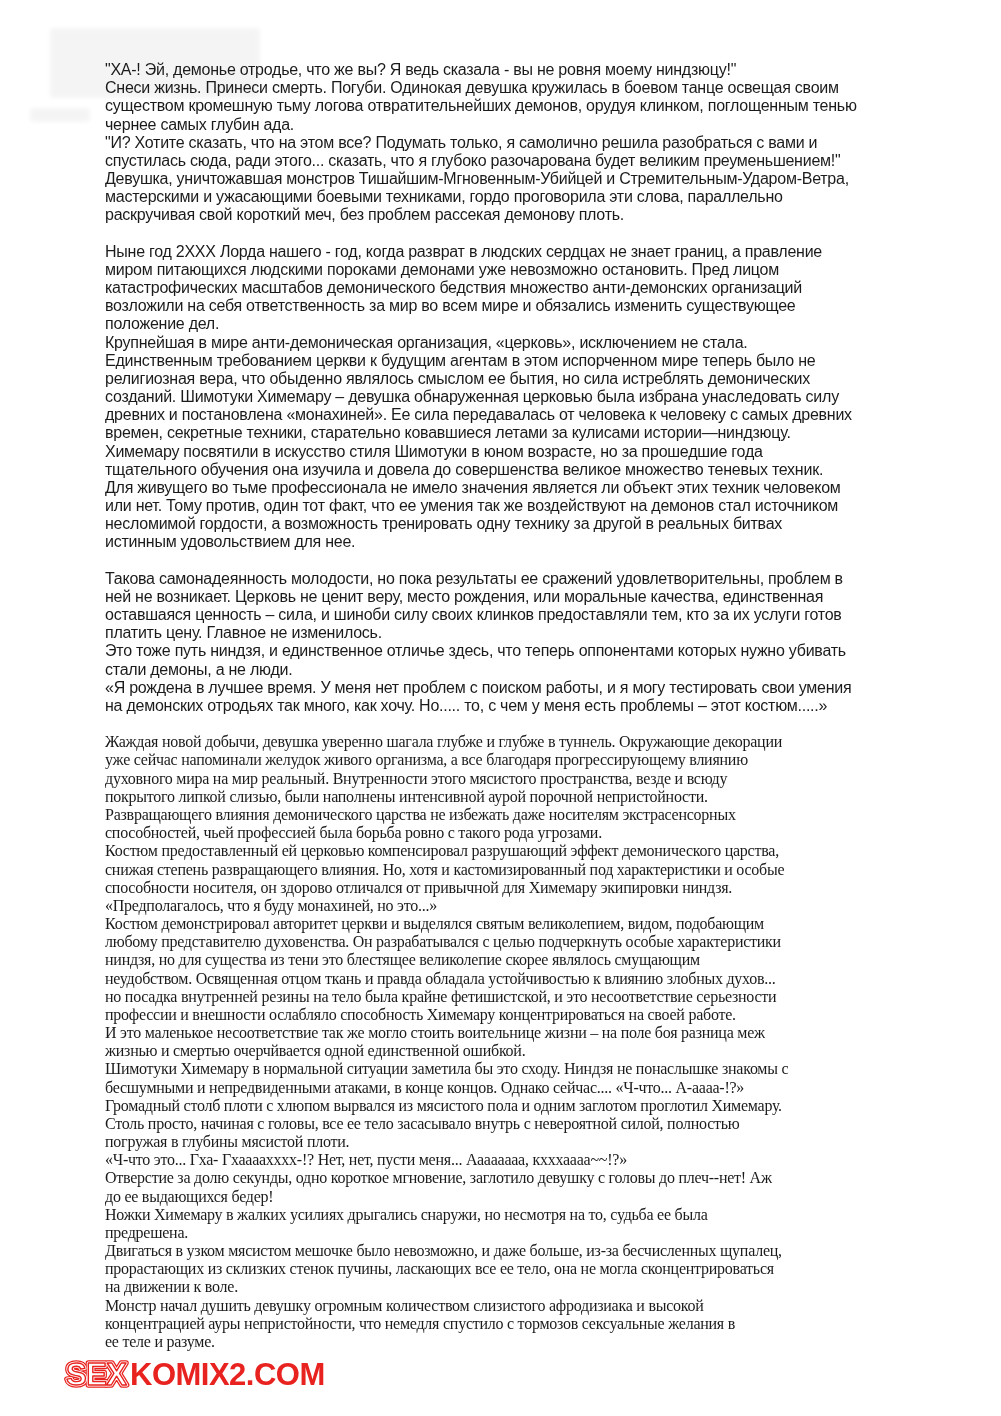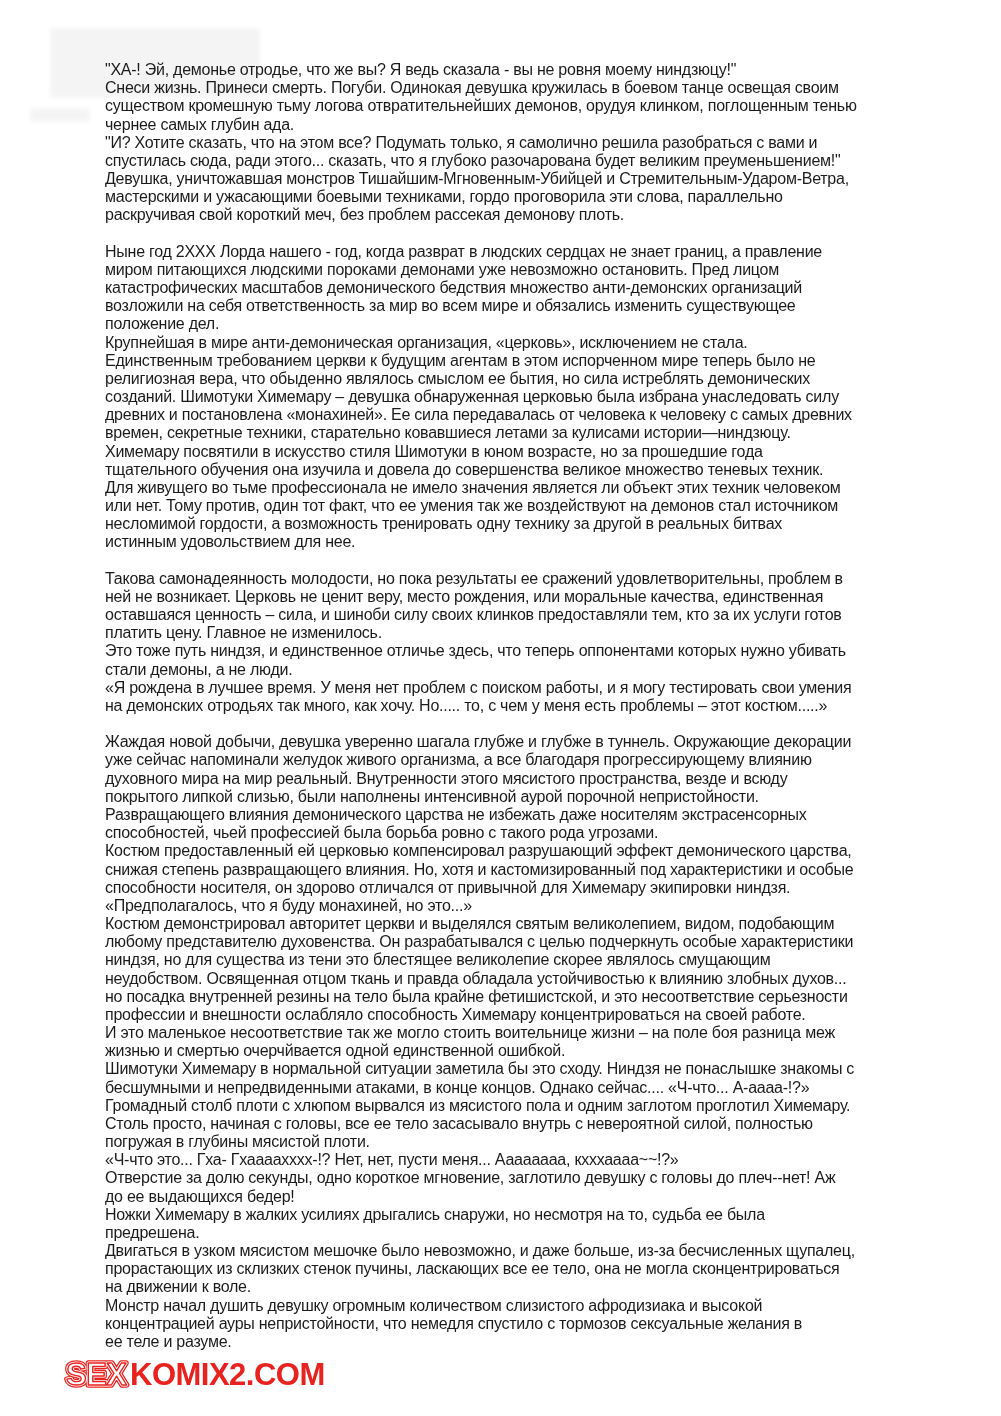--- a/index.html
+++ b/index.html
@@ -32,20 +32,21 @@
     line-height: 18.17px;
     letter-spacing: -0.25px;
     font-weight: 400;
   }
   .text-block p.para {
     margin: 0 0 18.17px 0;
     white-space: pre;
   }
   .text-block p.para:last-child {
     margin-bottom: 2px;
+    font-family: Liberation Serif, serif;
   }
   .logo {
     position: absolute;
     left: 64px;
     top: 1353px;
     width: 266px;
     height: 44px;
   }
   .logo svg {
     display: block;

